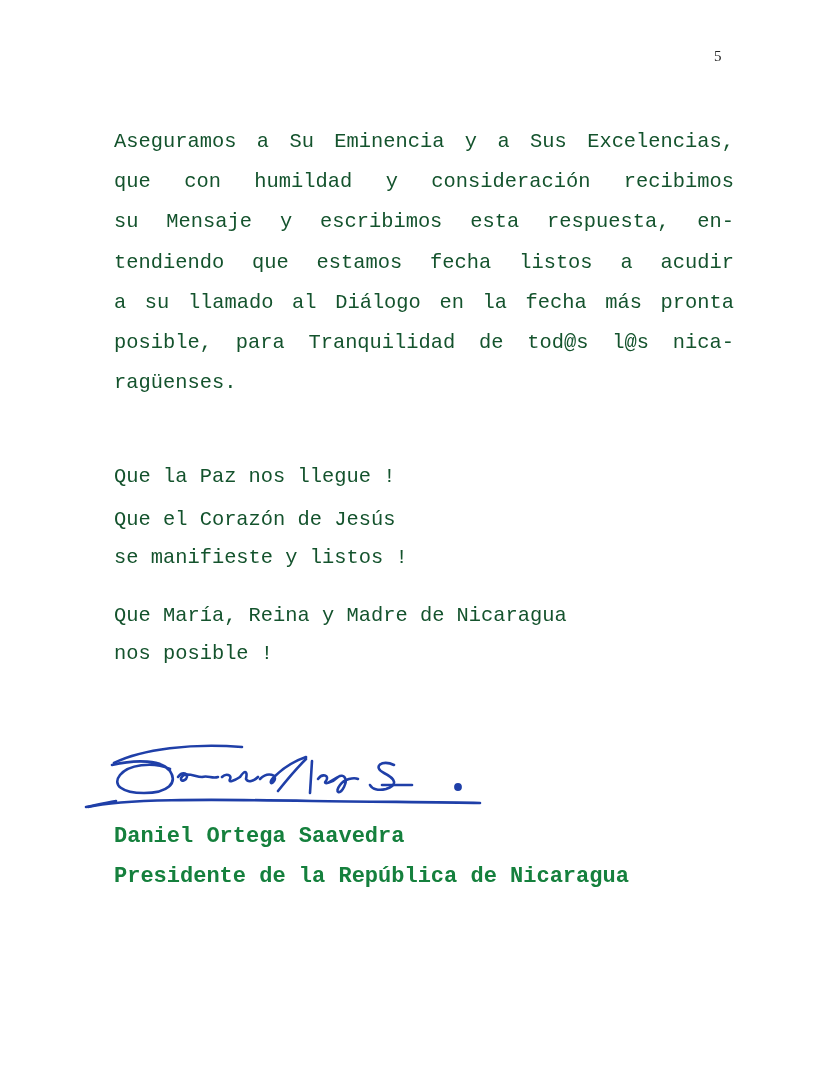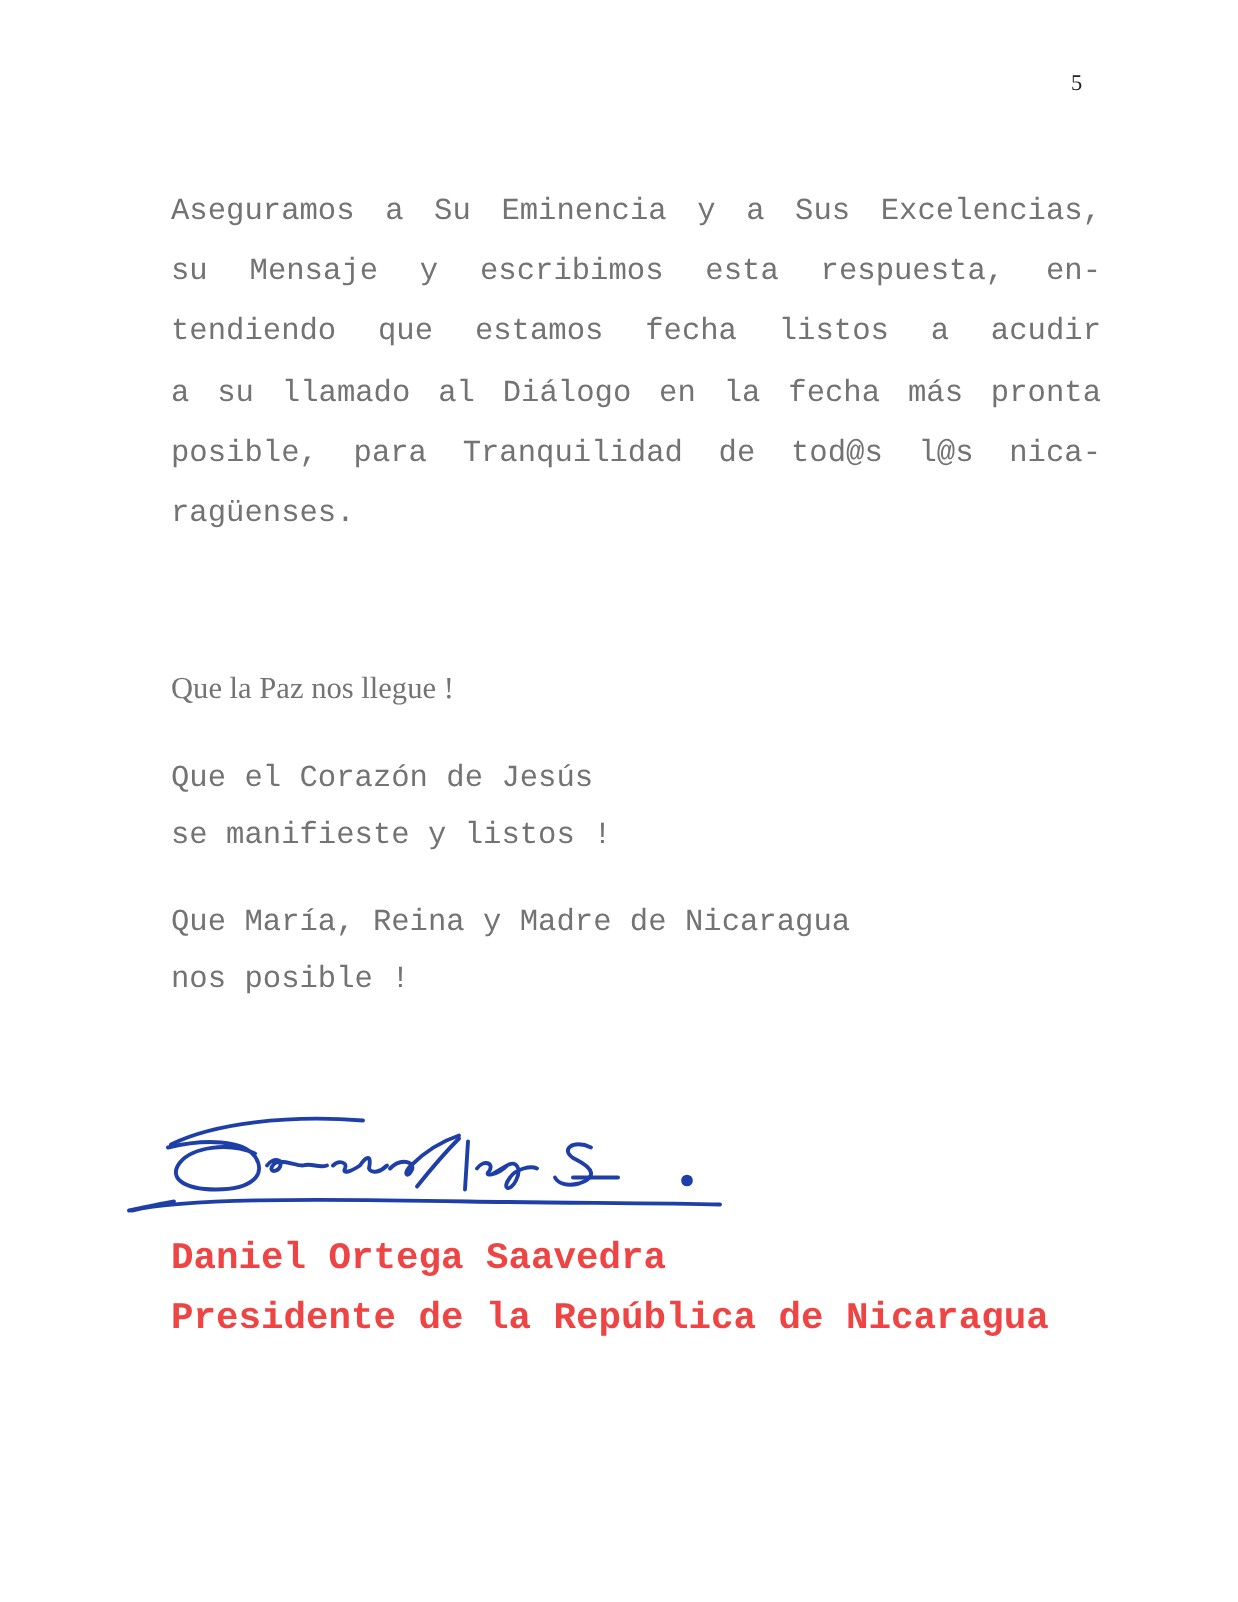--- a/index.html
+++ b/index.html
@@ -5,55 +5,56 @@
   html, body { margin: 0; padding: 0; background: #ffffff; }
   body { width: 825px; height: 1068px; position: relative; overflow: hidden; }
   .page { position: absolute; left: 0; top: 0; width: 825px; height: 1068px; background: #fff; }
   .page-number {
     position: absolute; left: 714px; top: 48px;
     font-family: "Liberation Serif", "DejaVu Serif", serif;
     font-size: 15px; color: #222;
   }
   .mono {
     font-family: "Liberation Mono", "DejaVu Sans Mono", monospace;
-    color: #737373;
+    color: #14532d;
     font-size: 20.4px;
     letter-spacing: 0px;
   }
   .para {
     position: absolute; left: 114px; width: 620px;
   }
   .line { display: block; white-space: pre; height: 40.2px; line-height: 40.2px; }
   .line.justify { text-align: justify; text-align-last: justify; white-space: normal; }
   .closing .line { height: 38px; line-height: 38px; }
   .signature { position: absolute; left: 82px; top: 735px; width: 420px; height: 85px; }
   .signer {
     position: absolute; left: 114px;
     font-family: "Liberation Mono", "DejaVu Sans Mono", monospace;
-    font-weight: bold; font-size: 25px; color: #ef4444;
+    font-weight: bold; font-size: 22px; color: #15803d;
     white-space: pre;
   }
 </style>
 </head>
 <body>
 
 <div class="page">
 
   <div class="page-number">5</div>
 
   <div class="para mono" style="top:122px;">
     <span class="line justify">Aseguramos a Su Eminencia y a Sus Excelencias,</span>
+    <span class="line justify">que con humildad y consideración recibimos</span>
     <span class="line justify">su Mensaje y escribimos esta respuesta, en-</span>
     <span class="line justify">tendiendo que estamos fecha listos a acudir</span>
     <span class="line justify">a su llamado al Diálogo en la fecha más pronta</span>
     <span class="line justify">posible, para Tranquilidad de tod@s l@s nica-</span>
     <span class="line">ragüenses.</span>
   </div>
 
-  <div class="para mono closing" style="top:440px;font-family:Liberation Serif, serif;">
+  <div class="para mono closing" style="top:458px;">
     <span class="line">Que la Paz nos llegue !</span>
   </div>
 
   <div class="para mono closing" style="top:501px;">
     <span class="line">Que el Corazón de Jesús</span>
     <span class="line">se manifieste y listos !</span>
   </div>
 
   <div class="para mono closing" style="top:597px;">
     <span class="line">Que María, Reina y Madre de Nicaragua</span>

